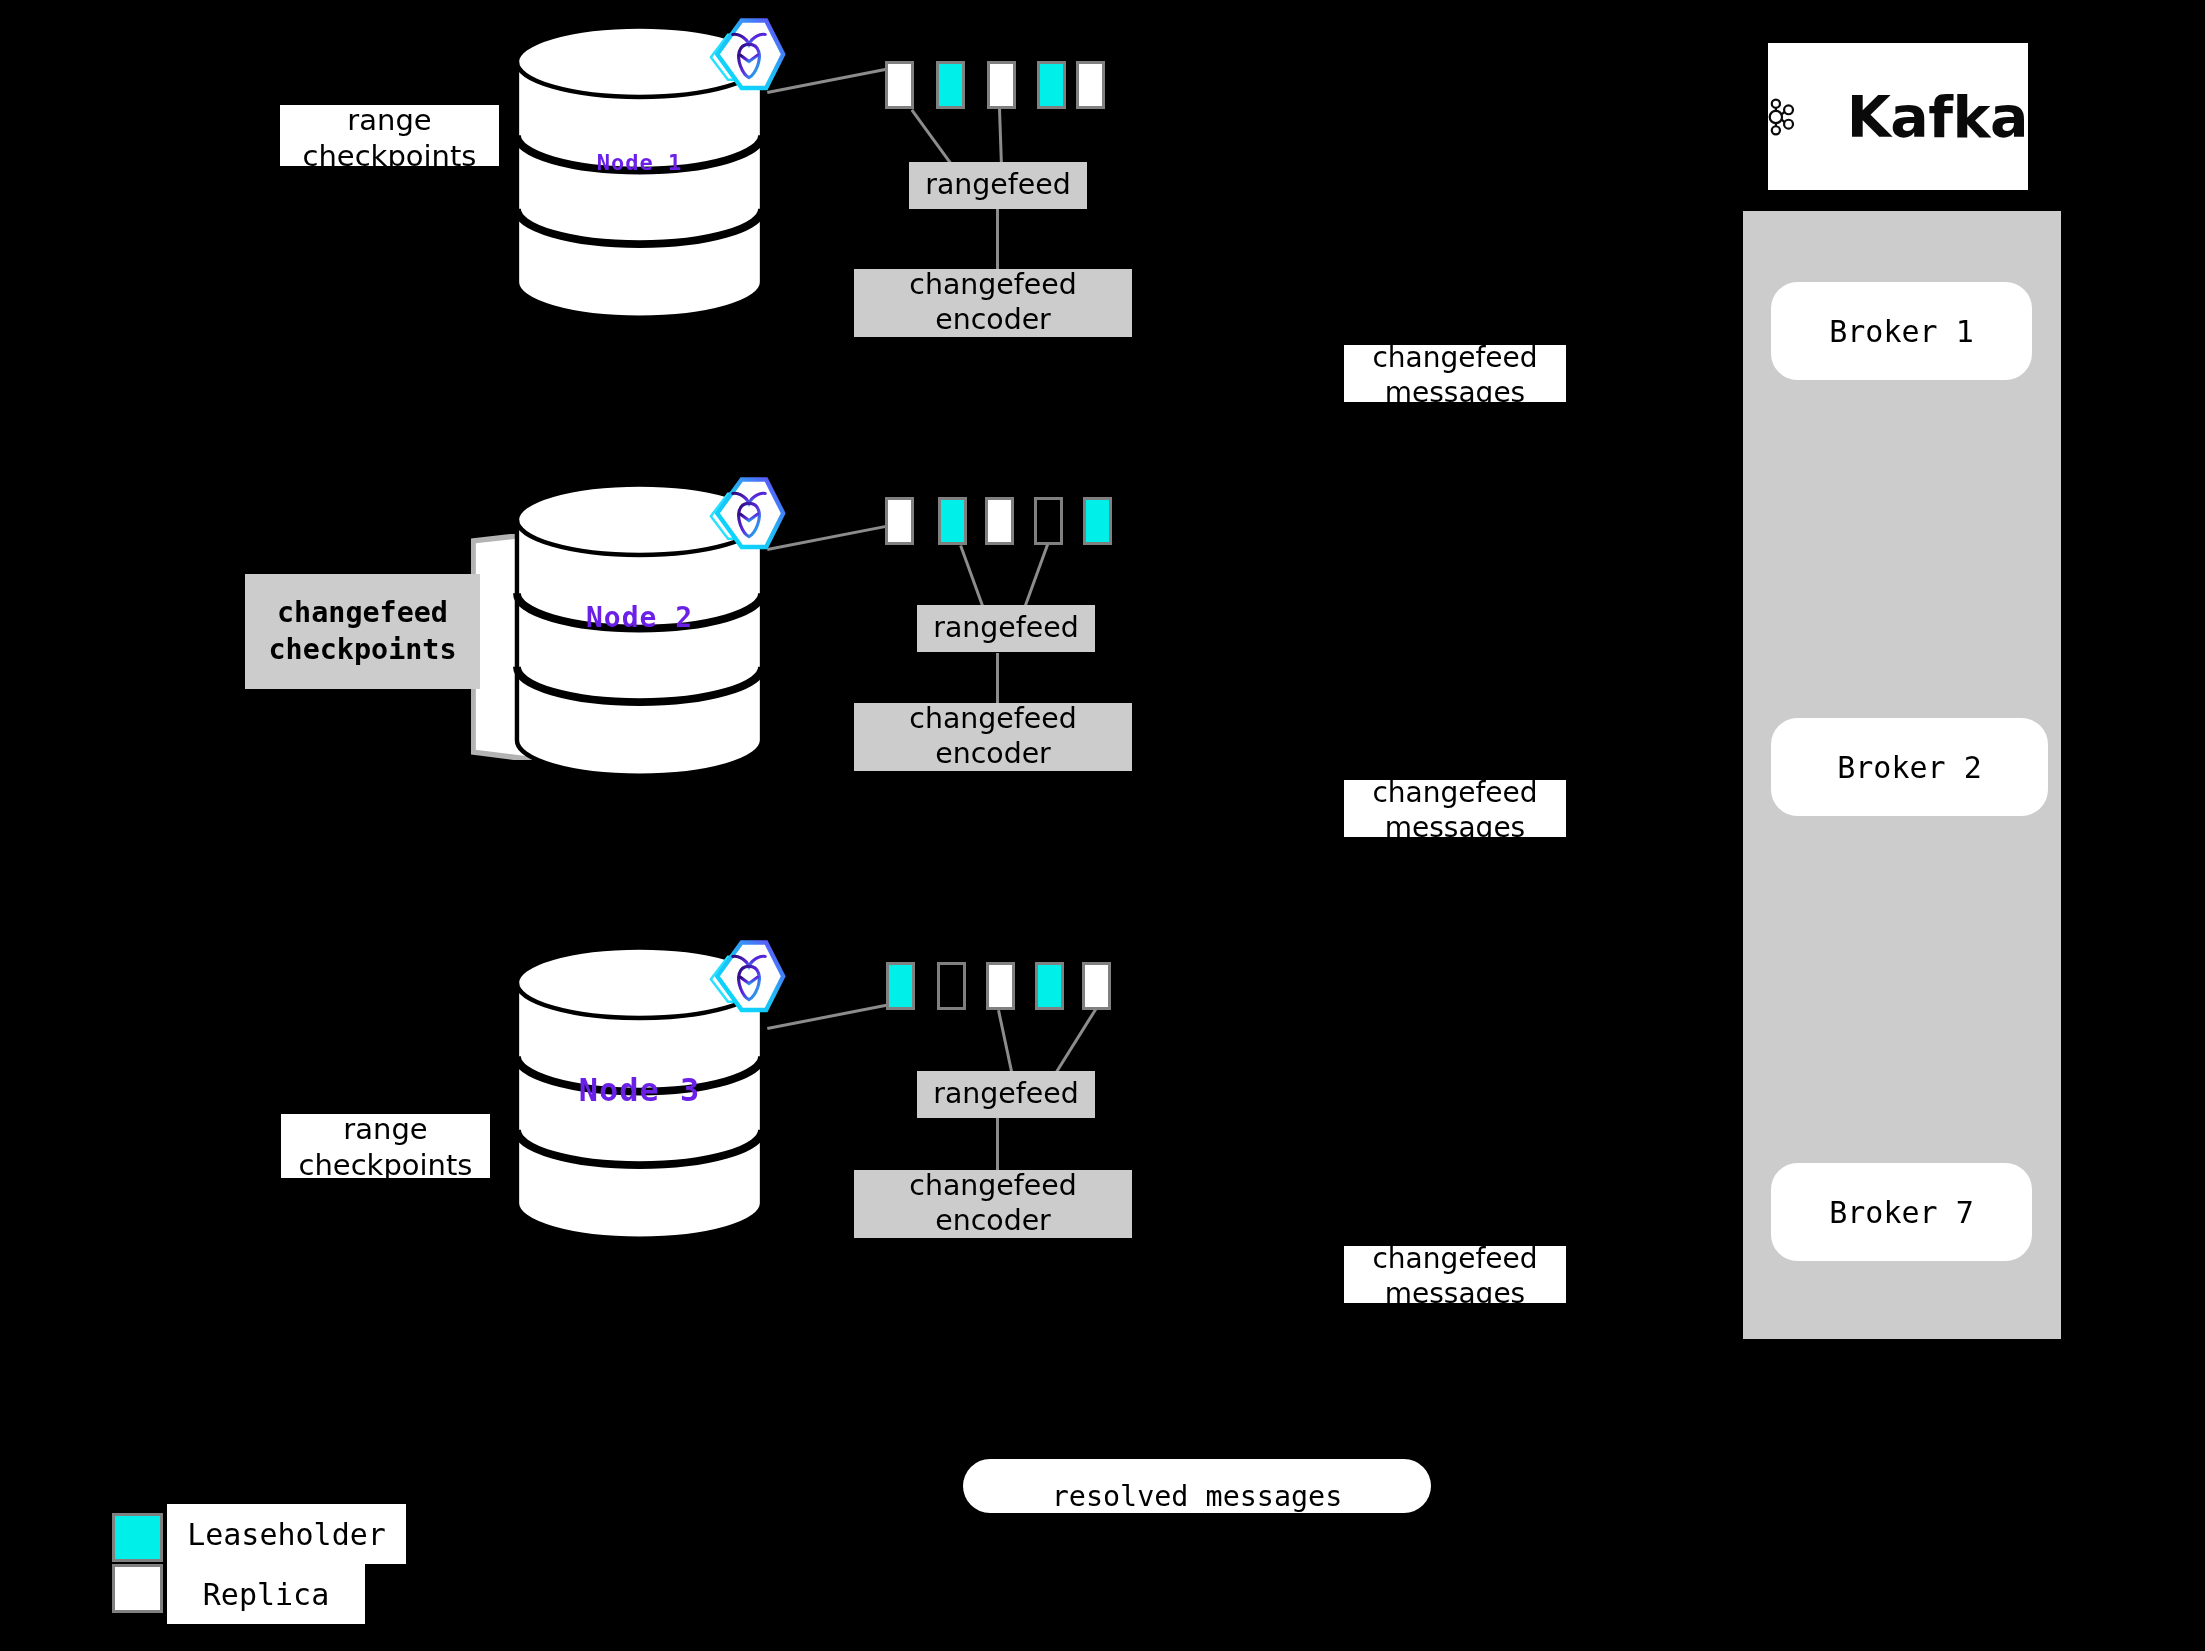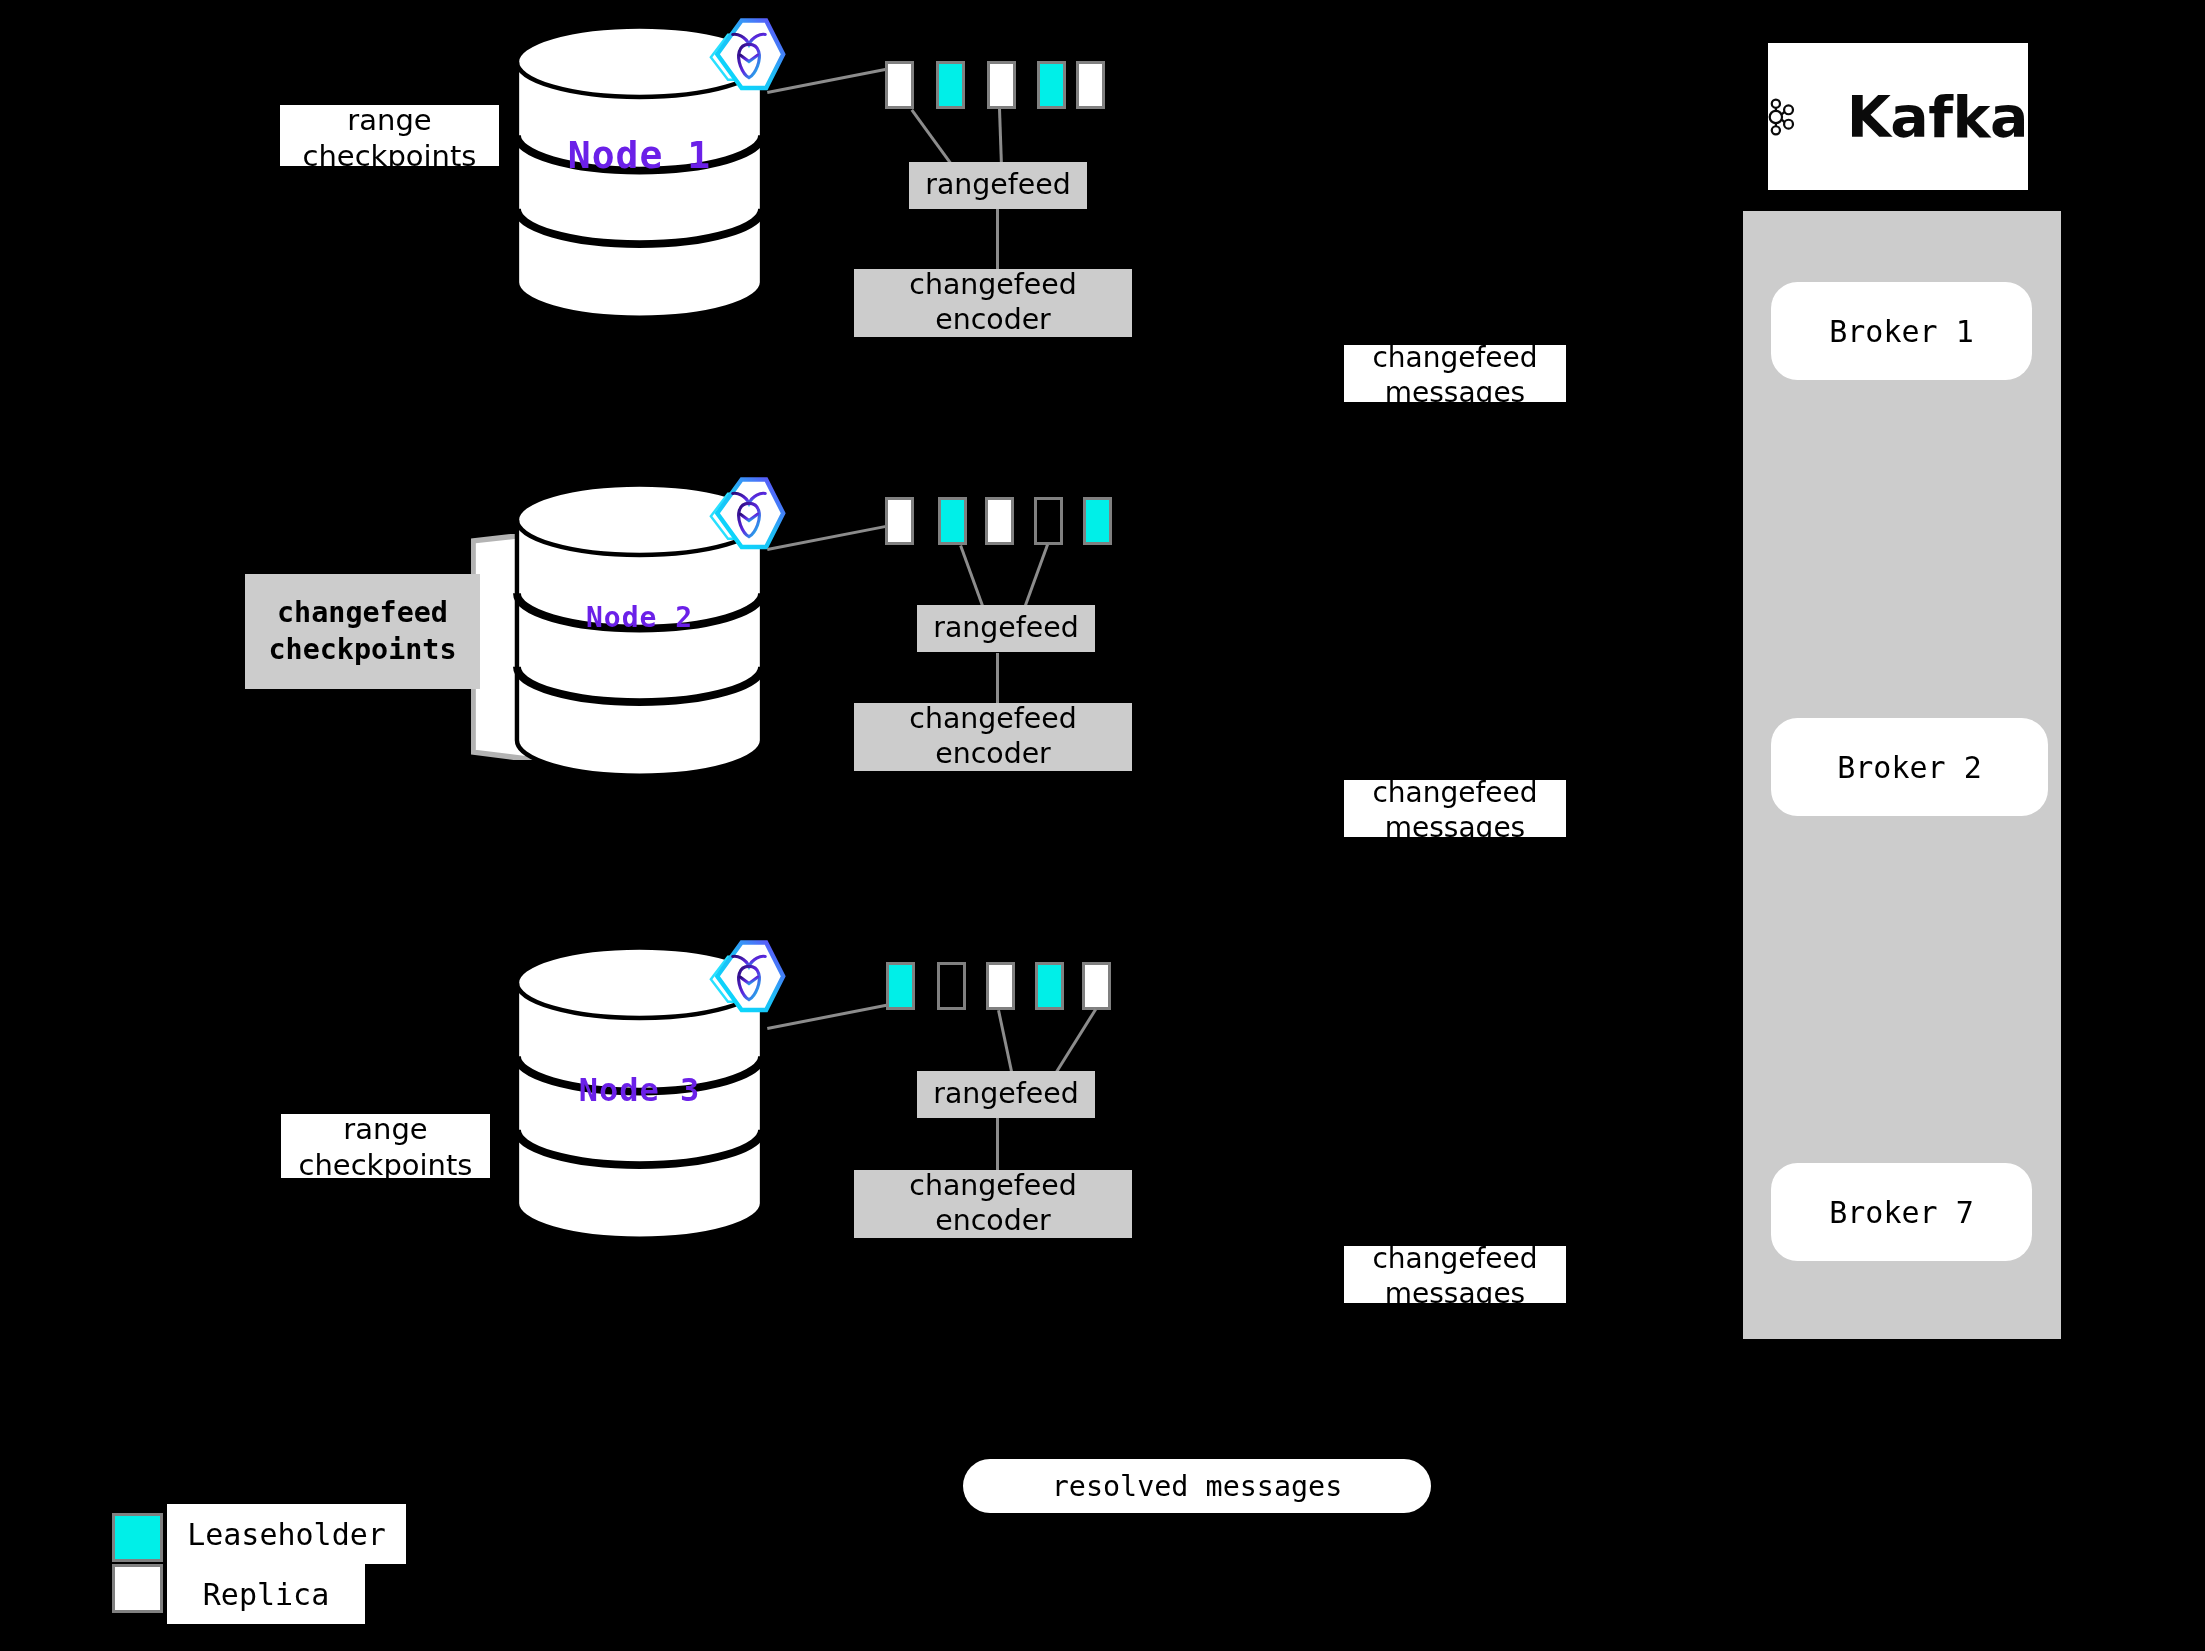--- a/index.html
+++ b/index.html
@@ -86,21 +86,21 @@
 </div>
 
 <div class="cyl" style="left:512px;top:24.5px;width:255px;height:299px;">
   <svg width="255" height="299" viewBox="0 0 520 610">
     <path d="M10 75 L10 525 A250 72 0 0 0 510 525 L510 75 Z" fill="#ffffff"></path>
     <ellipse cx="260" cy="75" rx="250" ry="72" fill="#ffffff" stroke="#000" stroke-width="9"></ellipse>
     <path d="M10 75 L10 525 A250 72 0 0 0 510 525 L510 75" fill="none" stroke="#000" stroke-width="9"></path>
     <path d="M10 225 A250 72 0 0 0 510 225" fill="none" stroke="#000" stroke-width="16"></path>
     <path d="M10 375 A250 72 0 0 0 510 375" fill="none" stroke="#000" stroke-width="16"></path>
   </svg>
-  <div class="nodelabel" style="top:108px;font-size:38px;">Node 1</div>
+  <div class="nodelabel" style="top:125px;font-size:22px;">Node 1</div>
 </div>
 
 <div class="abs" style="left:705px;top:7.4px;width:88px;height:96px;">
   <svg width="88" height="96" viewBox="0 0 180 195">
     <defs>
       <linearGradient id="hexg1" x1="0" y1="1" x2="1" y2="0">
         <stop offset="0%" stop-color="#00e5ff"></stop>
           <stop offset="55%" stop-color="#22b8f5"></stop>
           <stop offset="100%" stop-color="#6a3dfb"></stop>
       </linearGradient>
@@ -308,21 +308,21 @@
 </div>
 
 <div class="abs broker" style="left:1771px;top:718px;width:277px;height:98px;font-size:30px;">
   <span>Broker 2</span>
 </div>
 
 <div class="abs broker" style="left:1771px;top:1163px;width:261px;height:98px;font-size:30px;">
   <span>Broker 7</span>
 </div>
 
-<div class="abs pill" style="left:963px;top:1459px;width:468px;height:54px;font-size:28.4px;">
+<div class="abs pill" style="left:963px;top:1459px;width:468px;height:54px;font-size:28.4px;align-items:flex-end;">
   <span>resolved messages</span>
 </div>
 
 <div class="abs legend-sw" style="left:112px;top:1513px;width:51px;height:49px;background:#00efe8;"></div>
 <div class="abs legend-txt" style="left:167px;top:1504px;width:239px;height:60px;font-size:30px;">
   <span>Leaseholder</span>
 </div>
 
 <div class="abs legend-sw" style="left:112px;top:1564px;width:51px;height:49px;background:#ffffff;"></div>
 <div class="abs legend-txt" style="left:167px;top:1564px;width:198px;height:60px;font-size:30px;">

